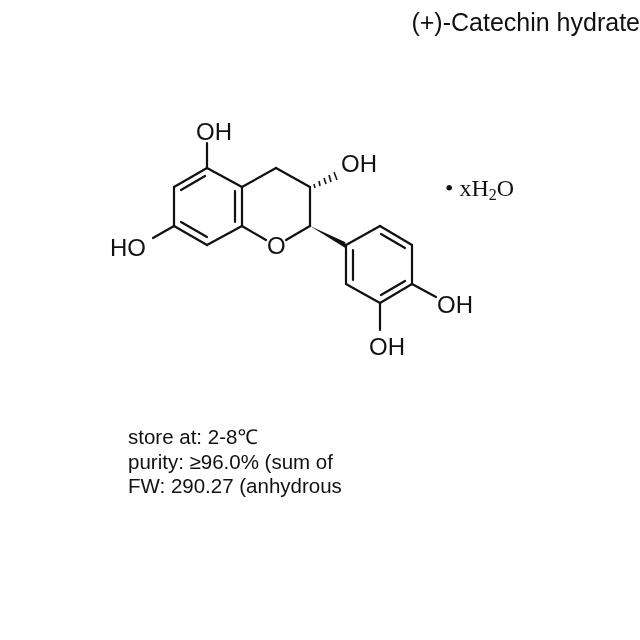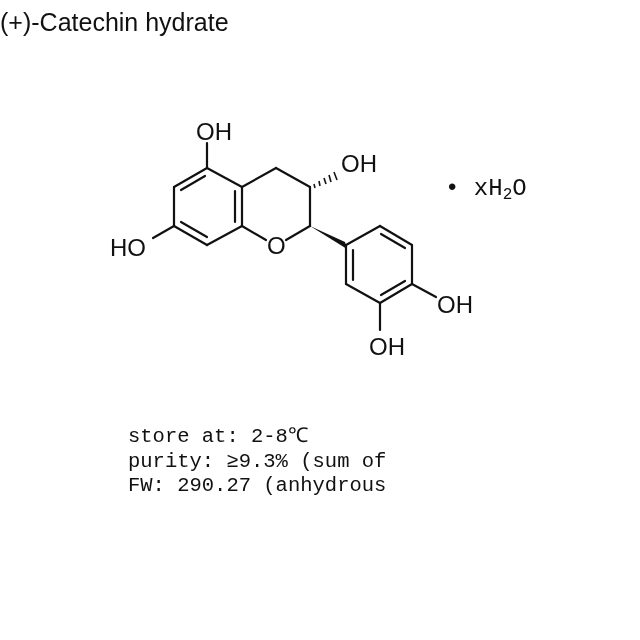--- a/index.html
+++ b/index.html
@@ -1,22 +1,22 @@
 <!DOCTYPE html>
 <html><head>
 <meta charset="utf-8">
 <style>
   html, body { margin:0; padding:0; background:#ffffff; }
   body { width:640px; height:640px; position:relative; overflow:hidden; font-family:"DejaVu Sans", sans-serif; color:#111; }
-  .title { position:absolute; top:8px; left:0; width:640px; text-align:left; font-family:"Liberation Sans", sans-serif; font-size:25px; color:#111; }
+  .title { position:absolute; top:8px; left:0; width:640px; text-align:right; font-family:"Liberation Sans", sans-serif; font-size:25px; color:#111; }
   svg.mol { position:absolute; left:0; top:0; }
   svg text { font-family:"Liberation Sans", sans-serif; font-size:24px; fill:#111; }
-  .hydrate { position:absolute; left:445px; top:175px; font-family:Liberation Mono, monospace; font-size:24px; color:#111; }
+  .hydrate { position:absolute; left:445px; top:175px; font-family:Liberation Serif, serif; font-size:24px; color:#111; }
   .hydrate sub { font-size:16px; vertical-align:-4px; }
-  .props { position:absolute; left:128px; top:425px; font-family:Liberation Mono, monospace; font-size:20.5px; line-height:24.5px; color:#111; }
+  .props { position:absolute; left:128px; top:425px; font-family:Liberation Sans, sans-serif; font-size:20.5px; line-height:24.5px; color:#111; }
   .props div { white-space:nowrap; }
 </style>
 </head>
 <body>
 
 <div class="title">(+)-Catechin hydrate</div>
 
 <svg class="mol" width="640" height="640">
   <g stroke="#111" stroke-width="2.2" fill="none" stroke-linecap="round">
 
@@ -70,15 +70,15 @@
   <text x="110" y="256">HO</text>
   <text x="267" y="254">O</text>
   <text x="437" y="313">OH</text>
   <text x="369" y="355">OH</text>
 </svg>
 
 <div class="hydrate"><span>•</span><span> xH</span><sub>2</sub><span>O</span></div>
 
 <div class="props">
   <div>store at: 2-8℃</div>
-  <div>purity: ≥9.3% (sum of</div>
+  <div>purity: ≥96.0% (sum of</div>
   <div>FW: 290.27 (anhydrous</div>
 </div>
 
 </body></html>

